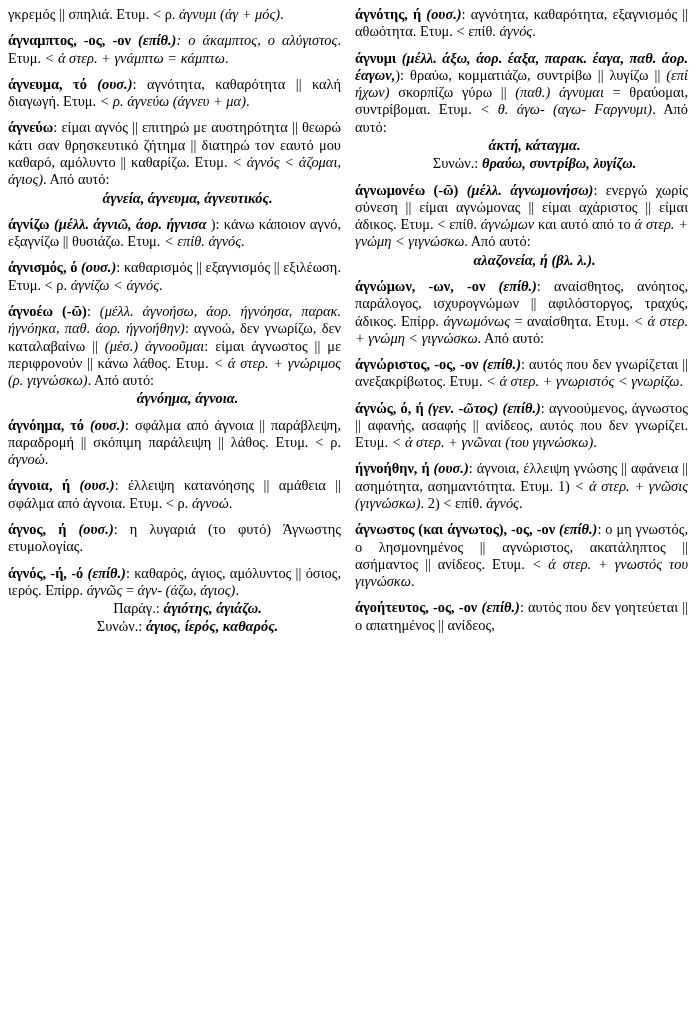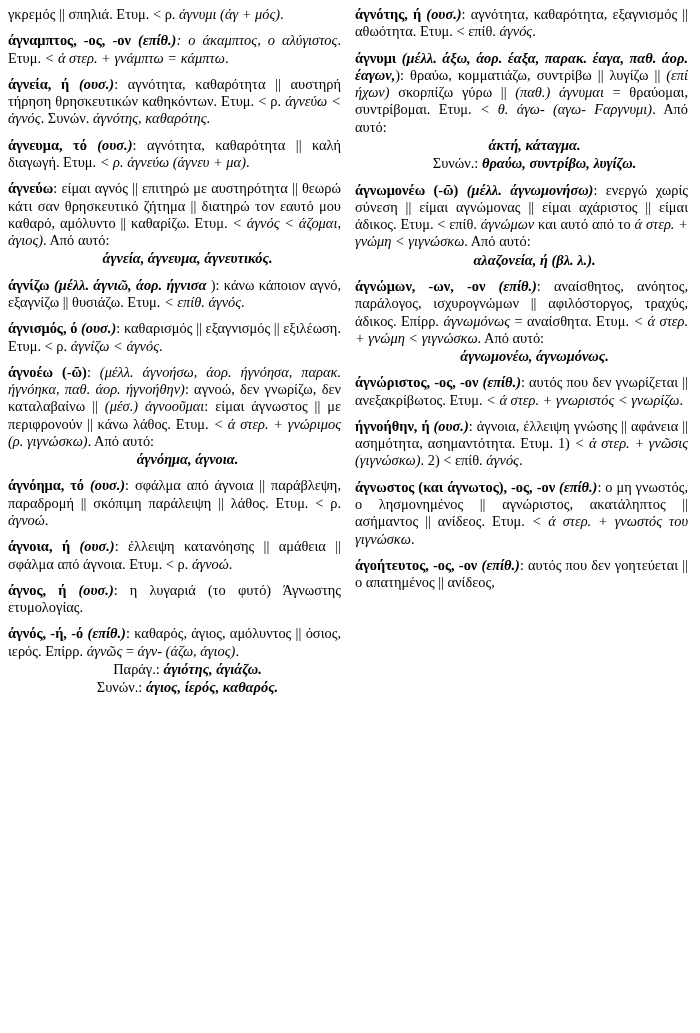--- a/index.html
+++ b/index.html
@@ -61,21 +61,20 @@
   }
 </style>
 </head>
 <body>
 
 <div class="page">
   <div class="columns">
     <div class="column" id="col-left">
         <p class="entry"><span>γκρεμός || σπηλιά. Ετυμ. &lt; ρ. </span><span class="it">άγνυμι (άγ + μός)</span><span>.</span></p>
         <p class="entry"><span class="hw">άγναμπτος, -ος, -ον </span><span class="bi">(επίθ.)</span><span class="it">: ο άκαμπτος, ο αλύγιστος</span><span>. Ετυμ. </span><span class="it">&lt; ά στερ. + γνάμπτω = κάμπτω</span><span>.</span></p>
-        <p class="entry"><span class="hw">άγνεία, ή </span><span class="bi">(ουσ.)</span><span>: αγνότητα, καθαρότητα || αυστηρή τήρηση θρησκευτικών καθηκόντων. Ετυμ. &lt; ρ. </span><span class="it">άγνεύω &lt; άγνός</span><span>. Συνών. </span><span class="it">άγνότης, καθαρότης</span><span>.</span></p>
         <p class="entry"><span class="hw">άγνευμα, τό </span><span class="bi">(ουσ.)</span><span>: αγνότητα, καθαρότητα || καλή διαγωγή. Ετυμ. </span><span class="it">&lt; ρ. άγνεύω (άγνευ + μα)</span><span>.</span></p>
         <p class="entry"><span class="hw">άγνεύω</span><span>: είμαι αγνός || επιτηρώ με αυστηρότητα || θεωρώ κάτι σαν θρησκευτικό ζήτημα || διατηρώ τον εαυτό μου καθαρό, αμόλυντο || καθαρίζω. Ετυμ. </span><span class="it">&lt; άγνός &lt; άζομαι, άγιος)</span><span>. Από αυτό:</span></p>
         <p class="sub sub-tight"><span class="bi">άγνεία, άγνευμα, άγνευτικός.</span></p>
         <p class="entry"><span class="hw">άγνίζω </span><span class="bi">(μέλλ. άγνιῶ, άορ. ήγνισα </span><span>): κάνω κάποιον αγνό, εξαγνίζω || θυσιάζω. Ετυμ. </span><span class="it">&lt; επίθ. άγνός</span><span>.</span></p>
         <p class="entry"><span class="hw">άγνισμός, ό </span><span class="bi">(ουσ.)</span><span>: καθαρισμός || εξαγνισμός || εξιλέωση. Ετυμ. &lt; ρ. </span><span class="it">άγνίζω &lt; άγνός</span><span>.</span></p>
         <p class="entry"><span class="hw">άγνοέω (-ῶ)</span><span>: </span><span class="it">(μέλλ. άγνοήσω, άορ. ήγνόησα, παρακ. ήγνόηκα, παθ. άορ. ήγνοήθην)</span><span>: αγνοώ, δεν γνωρίζω, δεν καταλαβαίνω || </span><span class="it">(μέσ.) άγνοοῦμαι</span><span>: είμαι άγνωστος || με περιφρονούν || κάνω λάθος. Ετυμ. </span><span class="it">&lt; ά στερ. + γνώριμος (ρ. γιγνώσκω)</span><span>. Από αυτό:</span></p>
         <p class="sub sub-tight"><span class="bi">άγνόημα, άγνοια.</span></p>
         <p class="entry"><span class="hw">άγνόημα, τό </span><span class="bi">(ουσ.)</span><span>: σφάλμα από άγνοια || παράβλεψη, παραδρομή || σκόπιμη παράλειψη || λάθος. Ετυμ. &lt; ρ. </span><span class="it">άγνοώ</span><span>.</span></p>
         <p class="entry"><span class="hw">άγνοια, ή </span><span class="bi">(ουσ.)</span><span>: έλλειψη κατανόησης || αμάθεια || σφάλμα από άγνοια. Ετυμ. &lt; ρ. </span><span class="it">άγνοώ</span><span>.</span></p>
         <p class="entry"><span class="hw">άγνος, ή </span><span class="bi">(ουσ.)</span><span>: η λυγαριά (το φυτό) Άγνωστης ετυμολογίας.</span></p>
@@ -84,20 +83,20 @@
         <p class="sub sub-tight"><span>Συνών.: </span><span class="bi">άγιος, ίερός, καθαρός.</span></p>
       </div>
     <div class="column" id="col-right">
         <p class="entry"><span class="hw">άγνότης, ή </span><span class="bi">(ουσ.)</span><span>: αγνότητα, καθαρότητα, εξαγνισμός || αθωότητα. Ετυμ. &lt; επίθ. </span><span class="it">άγνός</span><span>.</span></p>
         <p class="entry"><span class="hw">άγνυμι </span><span class="bi">(μέλλ. άξω, άορ. έαξα, παρακ. έαγα, παθ. άορ. έαγων,</span><span>): θραύω, κομματιάζω, συντρίβω || λυγίζω || </span><span class="it">(επί ήχων)</span><span> σκορπίζω γύρω || </span><span class="it">(παθ.) άγνυμαι</span><span> = θραύομαι, συντρίβομαι. Ετυμ. </span><span class="it">&lt; θ. άγω- (αγω- Fαργνυμι)</span><span>. Από αυτό:</span></p>
         <p class="sub sub-tight"><span class="bi">άκτή, κάταγμα.</span></p>
         <p class="sub sub-tight"><span>Συνών.: </span><span class="bi">θραύω, συντρίβω, λυγίζω.</span></p>
         <p class="entry"><span class="hw">άγνωμονέω (-ῶ) </span><span class="bi">(μέλλ. άγνωμονήσω)</span><span>: ενεργώ χωρίς σύνεση || είμαι αγνώμονας || είμαι αχάριστος || είμαι άδικος. Ετυμ. &lt; επίθ. </span><span class="it">άγνώμων</span><span> και αυτό από το </span><span class="it">ά στερ. + γνώμη &lt; γιγνώσκω</span><span>. Από αυτό:</span></p>
         <p class="sub sub-tight"><span class="bi">αλαζονεία, ή (βλ. λ.).</span></p>
         <p class="entry"><span class="hw">άγνώμων, -ων, -ον </span><span class="bi">(επίθ.)</span><span>: αναίσθητος, ανόητος, παράλογος, ισχυρογνώμων || αφιλόστοργος, τραχύς, άδικος. Επίρρ. </span><span class="it">άγνωμόνως</span><span> = αναίσθητα. Ετυμ. </span><span class="it">&lt; ά στερ. + γνώμη &lt; γιγνώσκω</span><span>. Από αυτό:</span></p>
-        <p class="sub sub-tight"><span class="bi">άγνωμονέω, άγνωμόνως.</span></p>
         <p class="entry"><span class="hw">άγνώριστος, -ος, -ον </span><span class="bi">(επίθ.)</span><span>: αυτός που δεν γνωρίζεται || ανεξακρίβωτος. Ετυμ. </span><span class="it">&lt; ά στερ. + γνωριστός &lt; γνωρίζω</span><span>.</span></p>
+        <p class="entry"><span class="hw">άγνώς, ό, ή </span><span class="bi">(γεν. -ῶτος) </span><span class="bi">(επίθ.)</span><span>: αγνοούμενος, άγνωστος || αφανής, ασαφής || ανίδεος, αυτός που δεν γνωρίζει. Ετυμ. </span><span class="it">&lt; ά στερ. + γνῶναι (του γιγνώσκω)</span><span>.</span></p>
         <p class="entry"><span class="hw">ήγνοήθην, ή </span><span class="bi">(ουσ.)</span><span>: άγνοια, έλλειψη γνώσης || αφάνεια || ασημότητα, ασημαντότητα. Ετυμ. 1) </span><span class="it">&lt; ά στερ. + γνῶσις (γιγνώσκω)</span><span>. 2) &lt; επίθ. </span><span class="it">άγνός</span><span>.</span></p>
         <p class="entry"><span class="hw">άγνωστος (και άγνωτος), -ος, -ον </span><span class="bi">(επίθ.)</span><span>: ο μη γνωστός, ο λησμονημένος || αγνώριστος, ακατάληπτος || ασήμαντος || ανίδεος. Ετυμ. </span><span class="it">&lt; ά στερ. + γνωστός του γιγνώσκω</span><span>.</span></p>
         <p class="entry"><span class="hw">άγοήτευτος, -ος, -ον </span><span class="bi">(επίθ.)</span><span>: αυτός που δεν γοητεύεται || ο απατημένος || ανίδεος,</span></p>
       </div>
   </div>
 </div>
 
 </body></html>

